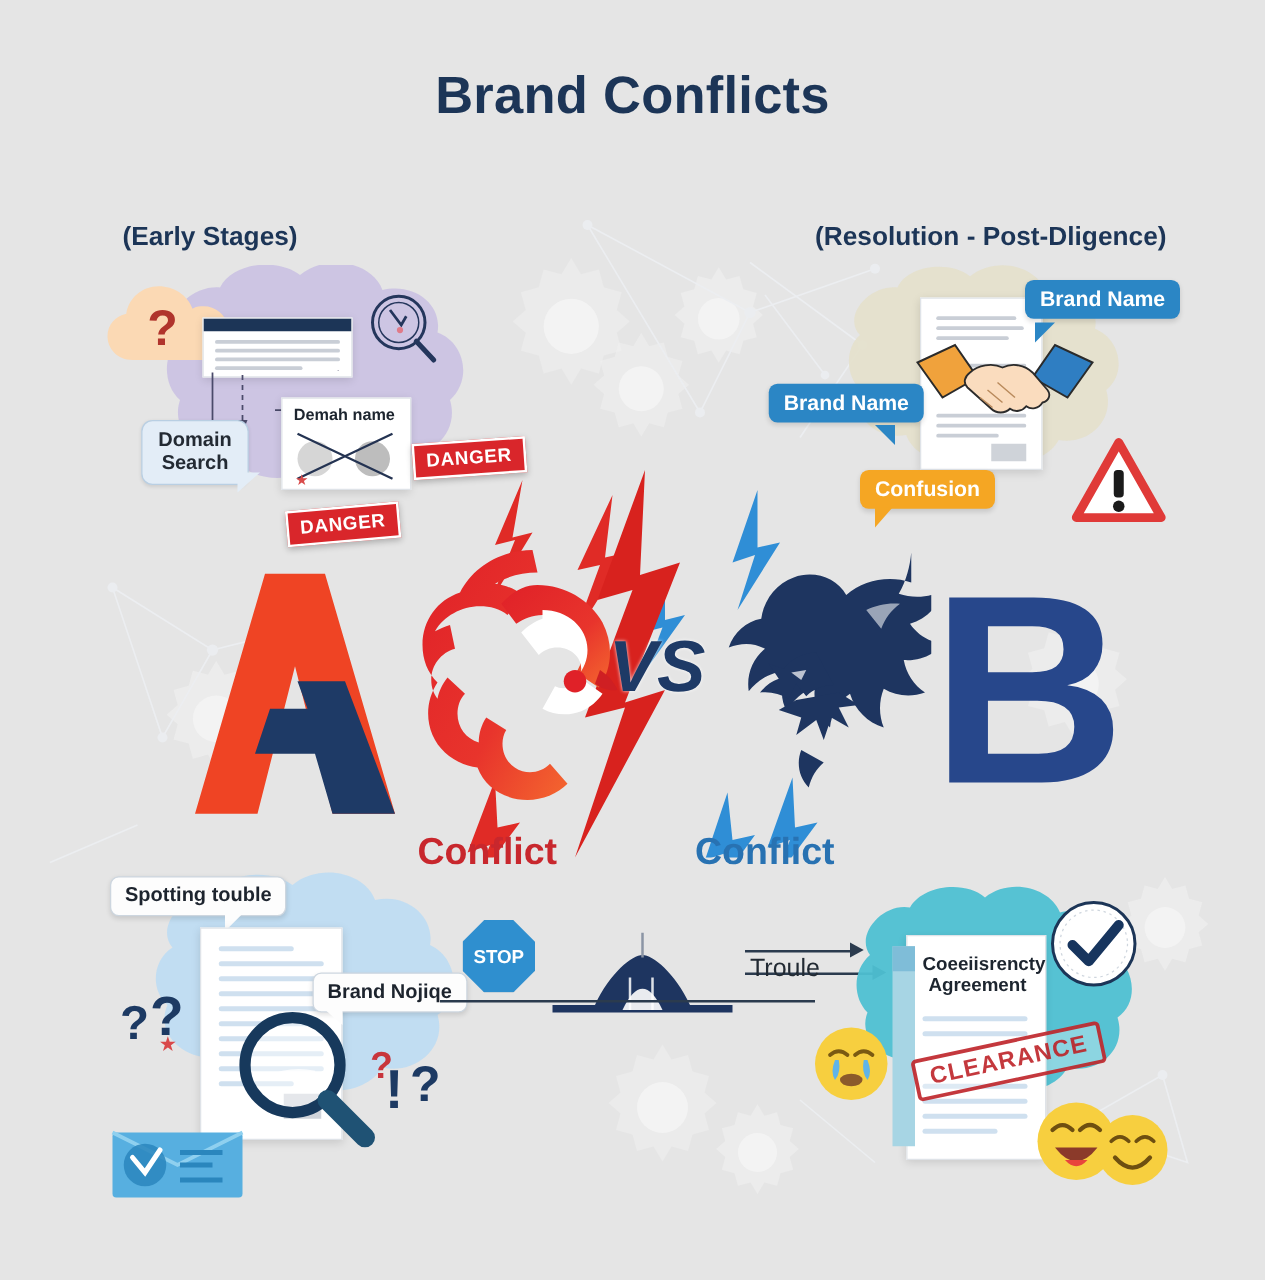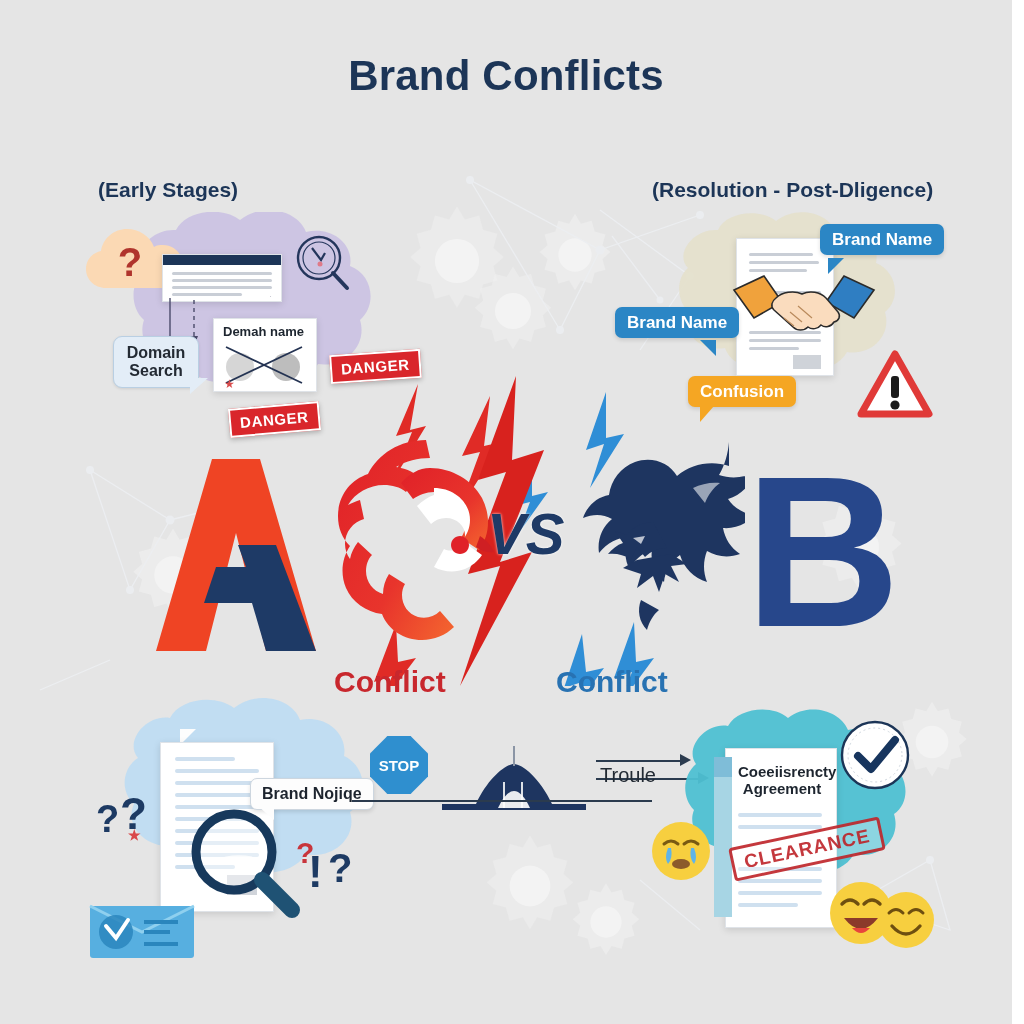--- a/index.html
+++ b/index.html
@@ -184,21 +184,21 @@
     </g>
     <polygon points="16,44 24,44 20,54" fill="#4a4a6a"></polygon>
     <polygon points="40,40 48,40 44,50" fill="#4a4a6a"></polygon>
   </svg>
 
   <div class="bubble bubble-pale" style="left:113px;top:336px;width:86px;height:52px;">
     <span>Domain Search</span>
   </div>
   <div class="tail" style="left:190px;top:378px;border-left:18px solid #e3edf7;border-bottom:16px solid transparent;"></div>
 
-  <div class="doc" style="left:213px;top:318px;width:102px;height:72px;text-align:center;">
+  <div class="doc" style="left:225px;top:318px;width:102px;height:72px;text-align:center;">
     <div class="doctitle" style="left:9px;top:6px;font-size:13px;">Demah name</div>
     <svg style="position:absolute;left:8px;top:24px;" width="86" height="44" viewBox="0 0 86 44">
       <circle cx="18" cy="24" r="14" fill="#d6d6d6"></circle>
       <circle cx="64" cy="24" r="14" fill="#bdbdbd"></circle>
       <path d="M4 4 L80 40 M80 4 L4 40" stroke="#243352" stroke-width="1.8"></path>
     </svg>
     <div style="position:absolute;left:10px;top:58px;color:#d94b4b;font-size:12px;">★</div>
   </div>
 
   <div class="danger" style="left:330px;top:352px;transform:rotate(-4deg);">
@@ -304,20 +304,23 @@
 
   <div class="letterB">B</div>
 
   <div class="conflict-label conflict-red">Conflict</div>
   <div class="conflict-label conflict-blue">Conflict</div>
 
   <svg class="blob" style="left:78px;top:696px;" width="320" height="260" viewBox="0 0 320 260">
     <path fill="#bfdcf2" opacity="0.95" d="M60 62c-14-16 8-44 32-40 10-20 46-24 64-10 22-18 58-10 66 12 26-6 48 14 44 36 22 10 26 42 6 56 8 26-18 48-44 42-14 22-50 24-68 8-24 16-58 6-66-16-26 2-48-20-38-42-14-12-12-36 4-46z"></path>
   </svg>
 
+  <div class="bubble bubble-white" style="left:88px;top:701px;">
+    <span>Spotting touble</span>
+  </div>
   <div class="tail" style="left:180px;top:729px;border-left:16px solid #fdfdfd;border-bottom:16px solid transparent;"></div>
 
   <div class="doc" style="left:160px;top:742px;width:112px;height:168px;">
     <div class="docline blue" style="left:14px;top:14px;width:60px;height:4px;"></div>
     <div class="docline blue" style="left:14px;top:26px;width:84px;height:4px;"></div>
     <div class="docline blue" style="left:14px;top:38px;width:84px;height:4px;"></div>
     <div class="docline blue" style="left:14px;top:50px;width:84px;height:4px;"></div>
     <div class="docline blue" style="left:14px;top:62px;width:84px;height:4px;"></div>
     <div class="docline blue" style="left:14px;top:74px;width:84px;height:4px;"></div>
     <div class="docline blue" style="left:14px;top:86px;width:84px;height:4px;"></div>

